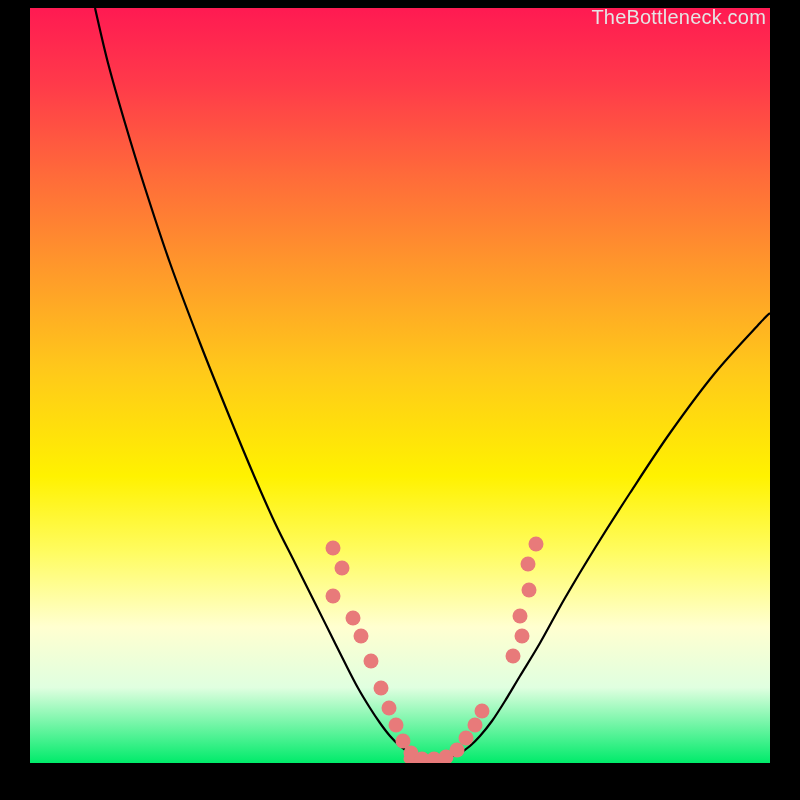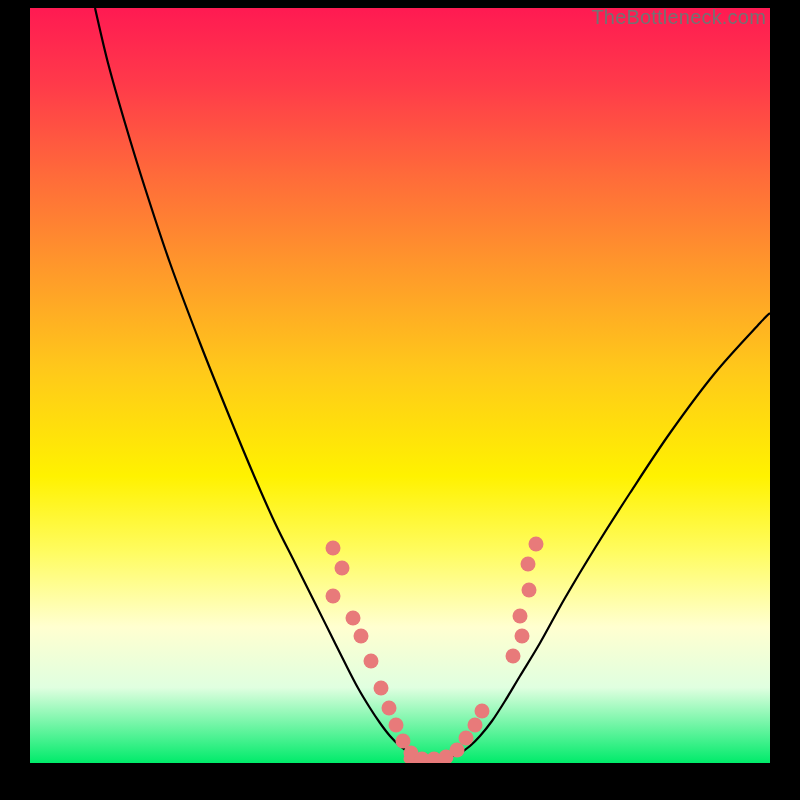--- a/index.html
+++ b/index.html
@@ -26,21 +26,21 @@
       #fffc60 72%,
       #ffffd0 82%,
       #e0ffe0 90%,
       #00eb6a 100%);
   }
   .watermark {
     position: absolute;
     top: 6px;
     right: 34px;
     font: 20px Arial, Helvetica, sans-serif;
-    color: #737373;
+    color: #e5e5e5;
     letter-spacing: 0.2px;
     text-align: right;
   }
   svg.overlay {
     position: absolute;
     left: 30px;
     top: 8px;
     width: 740px;
     height: 755px;
   }

